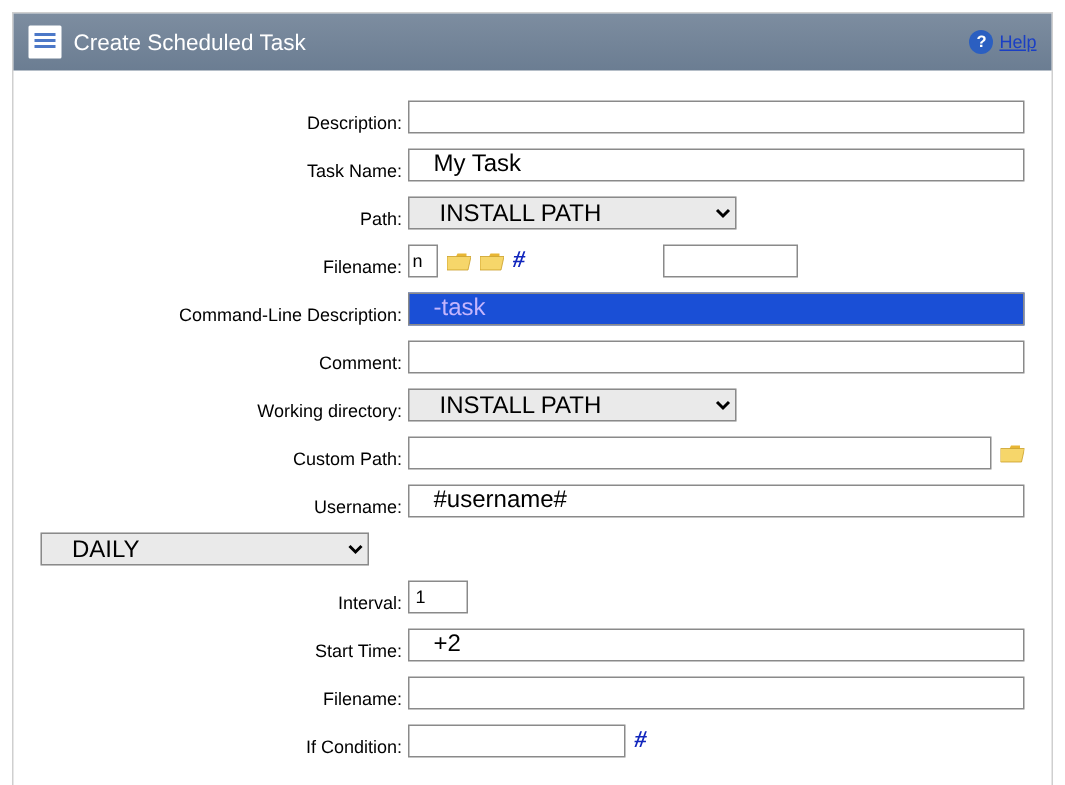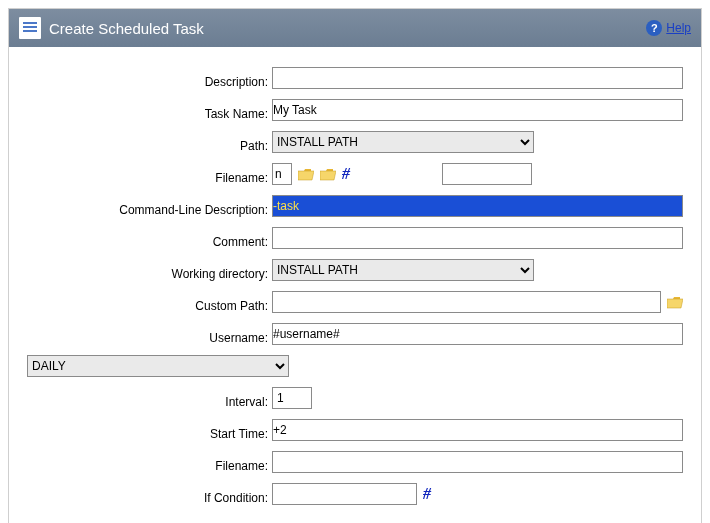--- a/index.html
+++ b/index.html
@@ -74,29 +74,29 @@
     flex:1;
     display:flex;
     align-items:center;
     gap:6px;
     max-width: 418px;
   }
   input.full, select.full {
     width: 100%;
     height: 22px;
     border: 1px solid #8a8a8a;
-    padding: 0 0;
-    font-size:12px;
+    padding: 0 16px;
+    font-size:16px;
     font-family: Arial, sans-serif;
   }
   select.full {
     background:#eaeaea;
   }
   select.path, select.type {
-    width: 262px;
+    width: 219px;
   }
   input.short {
     width: 40px;
     height: 22px;
     border: 1px solid #8a8a8a;
     padding: 0 4px;
     font-size:12px;
   }
   input.med {
     width: 145px;
@@ -113,21 +113,21 @@
   .folder-icon svg { display:block; }
   .hash {
     color:#1126bd;
     font-weight:bold;
     font-size:16px;
     cursor:pointer;
     font-style: italic;
     font-family: "Times New Roman", serif;
   }
   .highlighted {
-    color:#fde047;
+    color:#c4b5fd;
     background:#1a4fd6;
     border: 2px solid #59b0ff;
     outline:none;
   }
   .filename-input {
     width: 20px;
     min-width: 20px;
     height: 22px;
     border: 1px solid #8a8a8a;
     padding: 0 2px;

